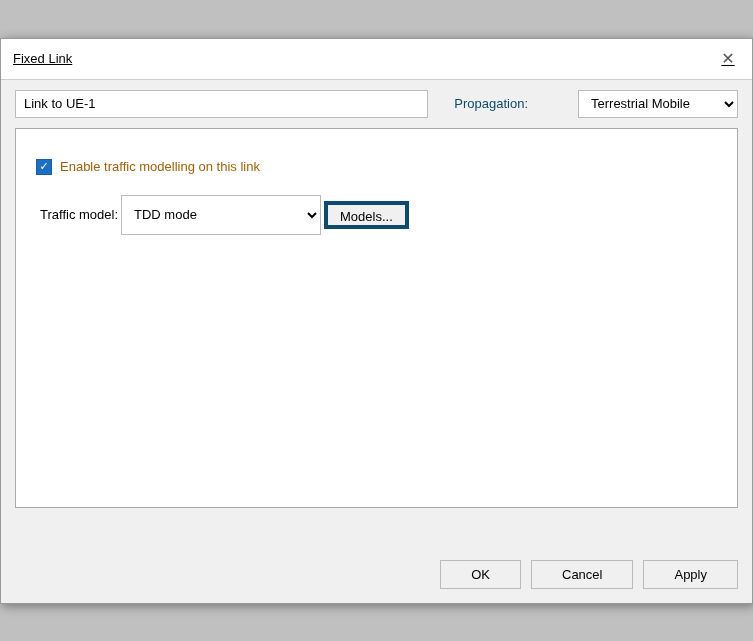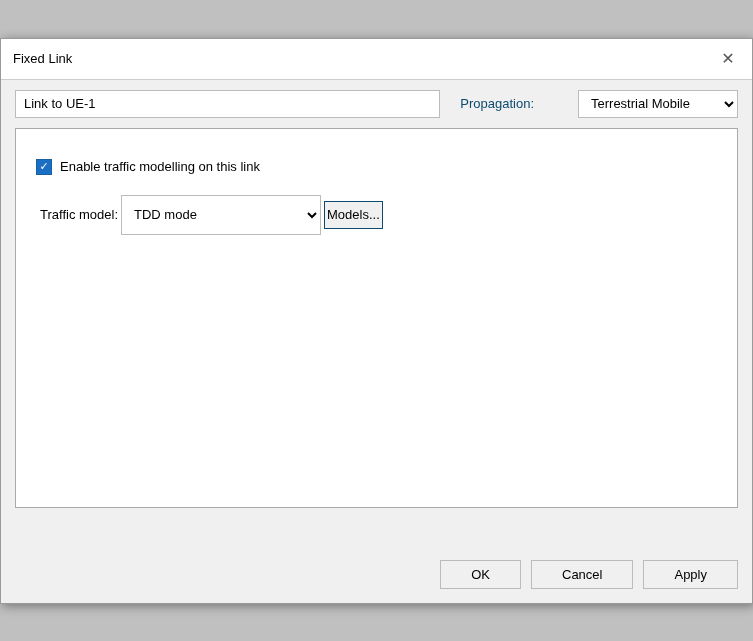--- a/index.html
+++ b/index.html
@@ -18,20 +18,21 @@
       border: 1px solid #999;
       box-shadow: 2px 2px 10px rgba(0,0,0,0.4);
     }
     .title-bar {
       background: #fff;
       padding: 8px 12px;
       display: flex;
       align-items: center;
       justify-content: space-between;
       border-bottom: 1px solid #ccc;
+      text-decoration: underline;
     }
     .title-bar-text {
       font-size: 13px;
       font-weight: normal;
       color: #000;
     }
     .close-btn {
       width: 24px;
       height: 24px;
       display: flex;
@@ -40,21 +41,21 @@
       cursor: pointer;
       font-size: 16px;
       color: #555;
       border: none;
       background: transparent;
     }
     .top-row {
       display: flex;
       align-items: center;
       padding: 10px 14px;
-      gap: 20px;
+      gap: 26px;
     }
     .link-input {
       flex: 1;
       padding: 4px 8px;
       border: 1px solid #bbb;
       background: #fff;
       font-size: 13px;
       height: 28px;
     }
     .propagation-label {
@@ -122,21 +123,21 @@
       cursor: pointer;
       flex-shrink: 0;
     }
     .checkbox-custom .checkmark {
       color: #fff;
       font-size: 11px;
       line-height: 1;
     }
     .enable-label {
       font-size: 13px;
-      color: #000000;
+      color: #a16207;
     }
     .model-row {
       display: flex;
       align-items: center;
       gap: 3px;
       margin-left: 4px;
     }
     .model-label {
       font-size: 13px;
       color: #000;
@@ -145,22 +146,22 @@
     .model-select {
       padding: 4px 8px;
       border: 1px solid #bbb;
       background: #fff;
       font-size: 13px;
       height: 40px;
       min-width: 200px;
       appearance: auto;
     }
     .models-btn {
-      padding: 4px 2px;
-      border: 1px solid #0c4a6e;
+      padding: 4px 12px;
+      border: 4px solid #0c4a6e;
       background: #f0f0f0;
       font-size: 13px;
       cursor: pointer;
       height: 28px;
     }
     .bottom-row {
       display: flex;
       justify-content: flex-end;
       align-items: center;
       padding: 14px 14px;

